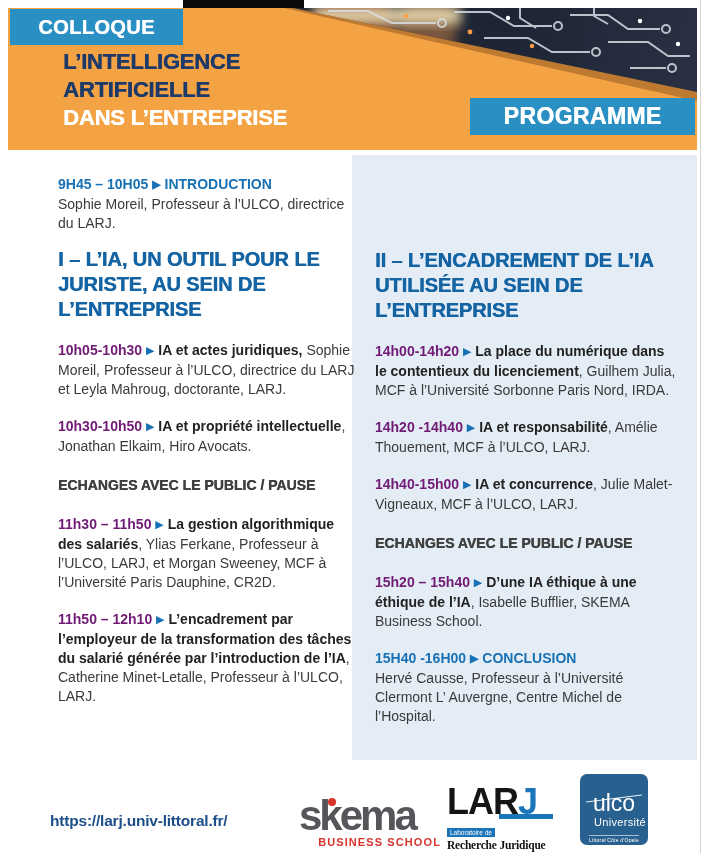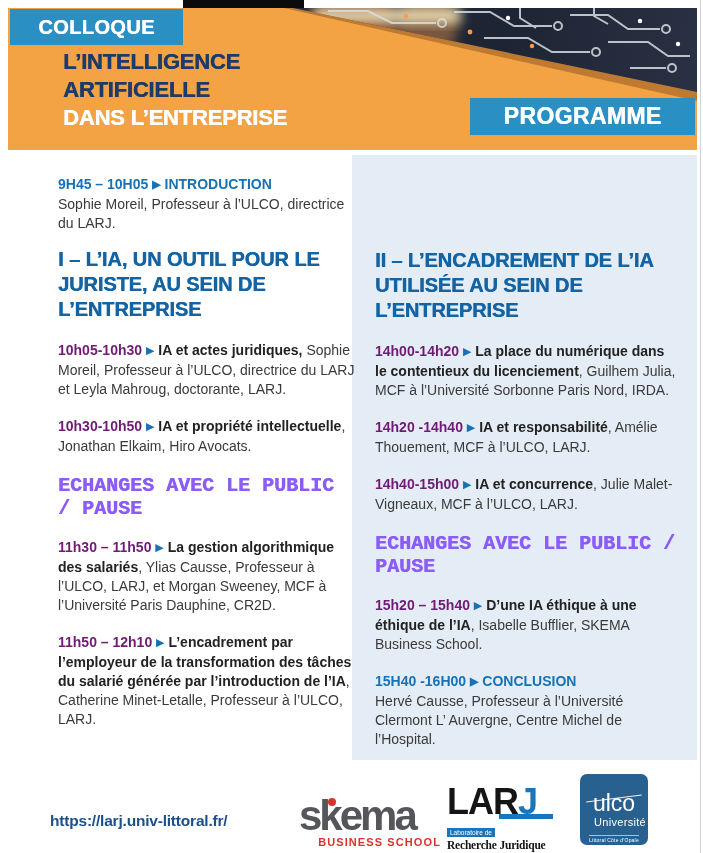--- a/index.html
+++ b/index.html
@@ -35,22 +35,22 @@
   .col-right{position:absolute; left:375px; top:248px; width:302px;}
 
   .entry{font-size:14px; line-height:19px; color:#3a3a3a; margin:0 0 18px 0;}
   .entry .time{color:#701a75; font-weight:700;}
   .entry .arrow{color:#1771B5; font-size:11px; position:relative; top:-1px;}
   .entry .etitle{font-weight:700; color:#222;}
   .intro-entry{margin-bottom:14px;}
   .time-line{color:#1771B5; font-weight:700;}
   .sec-heading{font-size:20px; line-height:25px; font-weight:800; color:#1464A4; letter-spacing:-.1px;
     margin:0 0 19px 0; text-shadow:.5px 0 0 currentColor;}
-  .sub-heading{font-size:20px; line-height:23px; font-weight:800; color:#8b5cf6; margin:0 0 18px 0;
-    text-shadow:.4px 0 0 currentColor;font-family:Liberation Mono, monospace;}
+  .sub-heading{font-size:14px; line-height:23px; font-weight:800; color:#404040; margin:0 0 18px 0;
+    text-shadow:.4px 0 0 currentColor;}
   .conclusion-entry{margin-bottom:0;}
 
   
   .footer-url{position:absolute; left:50px; top:812px; font-size:15.5px; font-weight:700; color:#1d4f8a;
     letter-spacing:-.2px; text-decoration:none;}
 
   .logo-skema{position:absolute; left:299px; top:797px; width:142px;}
   .skema-word{position:relative; font-size:42px; font-weight:700; color:#55565a; letter-spacing:-3px; line-height:38px;}
   .skema-dot{position:absolute; left:29px; top:1px; width:8px; height:8px; border-radius:50%; background:#d9342b;}
   .skema-sub{font-size:11px; font-weight:700; color:#d9342b; letter-spacing:1.1px; text-align:right; margin-top:1px;}
@@ -149,21 +149,21 @@
       <span class="time">10h05-10h30</span> <span class="arrow">▶</span> <span class="etitle">IA et actes juridiques,</span><span> Sophie Moreil, Professeur à l’ULCO, directrice du LARJ et Leyla Mahroug, doctorante, LARJ.</span>
     </p>
 
     <p class="entry">
       <span class="time">10h30-10h50</span> <span class="arrow">▶</span> <span class="etitle">IA et propriété intellectuelle</span><span>, Jonathan Elkaim, Hiro Avocats.</span>
     </p>
 
     <h3 class="sub-heading">ECHANGES AVEC LE PUBLIC / PAUSE</h3>
 
     <p class="entry">
-      <span class="time">11h30 – 11h50</span> <span class="arrow">▶</span> <span class="etitle">La gestion algorithmique des salariés</span><span>, Ylias Causse, Professeur à l’ULCO, LARJ, et Morgan Sweeney, MCF à l’Université Paris Dauphine, CR2D.</span>
+      <span class="time">11h30 – 11h50</span> <span class="arrow">▶</span> <span class="etitle">La gestion algorithmique des salariés</span><span>, Ylias Ferkane, Professeur à l’ULCO, LARJ, et Morgan Sweeney, MCF à l’Université Paris Dauphine, CR2D.</span>
     </p>
 
     <p class="entry">
       <span class="time">11h50 – 12h10</span> <span class="arrow">▶</span> <span class="etitle">L’encadrement par l’employeur de la transformation des tâches du salarié générée par l’introduction de l’IA</span><span>, Catherine Minet-Letalle, Professeur à l’ULCO, LARJ.</span>
     </p>
   </div>
 
   <div class="col-right">
 
     <h2 class="sec-heading">II – L’ENCADREMENT DE L’IA UTILISÉE AU SEIN DE L’ENTREPRISE</h2>

